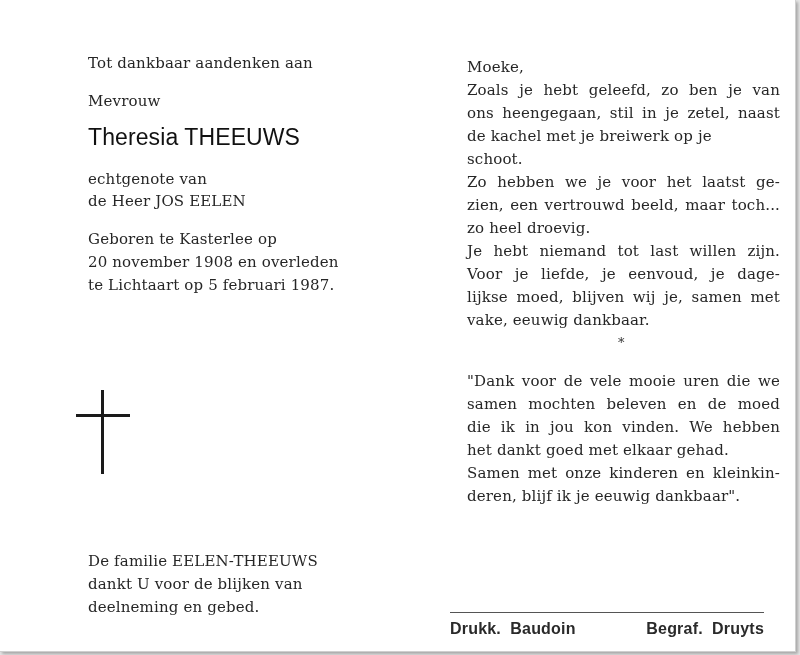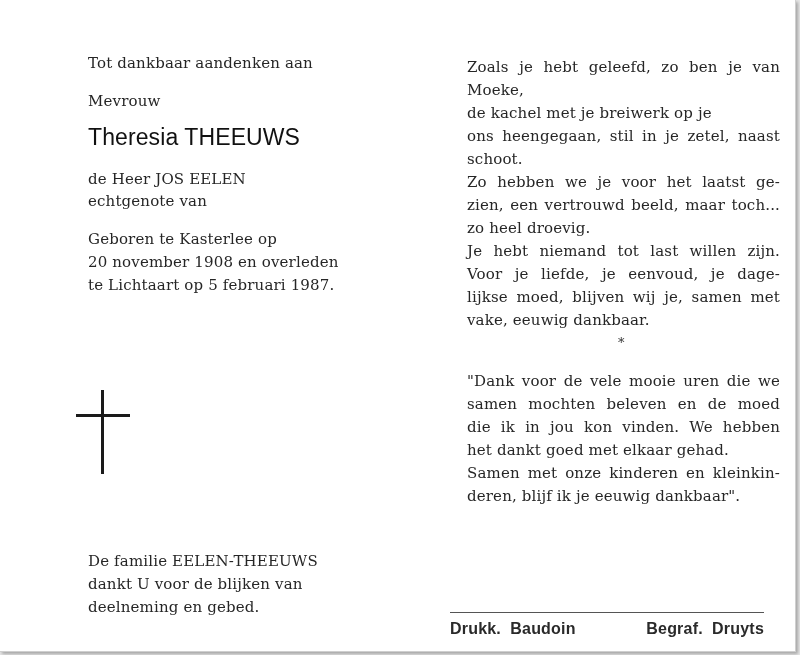--- a/index.html
+++ b/index.html
@@ -107,46 +107,46 @@
 </head>
 <body>
 
 <div class="card">
 
   <p class="abs serif intro">Tot dankbaar aandenken aan</p>
   <p class="abs serif title-prefix">Mevrouw</p>
   <p class="abs name">Theresia THEEUWS</p>
 
   <div class="abs serif spouse">
+    <div>echtgenote van</div>
     <div>de Heer JOS EELEN</div>
-    <div>echtgenote van</div>
   </div>
 
   <div class="abs serif dates">
     <div>Geboren te Kasterlee op</div>
     <div>20 november 1908 en overleden</div>
     <div>te Lichtaart op 5 februari 1987.</div>
   </div>
 
   <div class="cross">
     <div class="v"></div>
     <div class="h"></div>
   </div>
 
   <div class="abs serif thanks">
     <div>De familie EELEN-THEEUWS</div>
     <div>dankt U voor de blijken van</div>
     <div>deelneming en gebed.</div>
   </div>
 
   <div class="abs serif poem">
+    <span class="ln">Moeke,</span>
     <span class="ln just">Zoals je hebt geleefd, zo ben je van</span>
-    <span class="ln">Moeke,</span>
+    <span class="ln just">ons heengegaan, stil in je zetel, naast</span>
     <span class="ln">de kachel met je breiwerk op je</span>
-    <span class="ln just">ons heengegaan, stil in je zetel, naast</span>
     <span class="ln">schoot.</span>
     <span class="ln just">Zo hebben we je voor het laatst ge-</span>
     <span class="ln just">zien, een vertrouwd beeld, maar toch...</span>
     <span class="ln">zo heel droevig.</span>
     <span class="ln just">Je hebt niemand tot last willen zijn.</span>
     <span class="ln just">Voor je liefde, je eenvoud, je dage-</span>
     <span class="ln just">lijkse moed, blijven wij je, samen met</span>
     <span class="ln">vake, eeuwig dankbaar.</span>
   </div>
 

